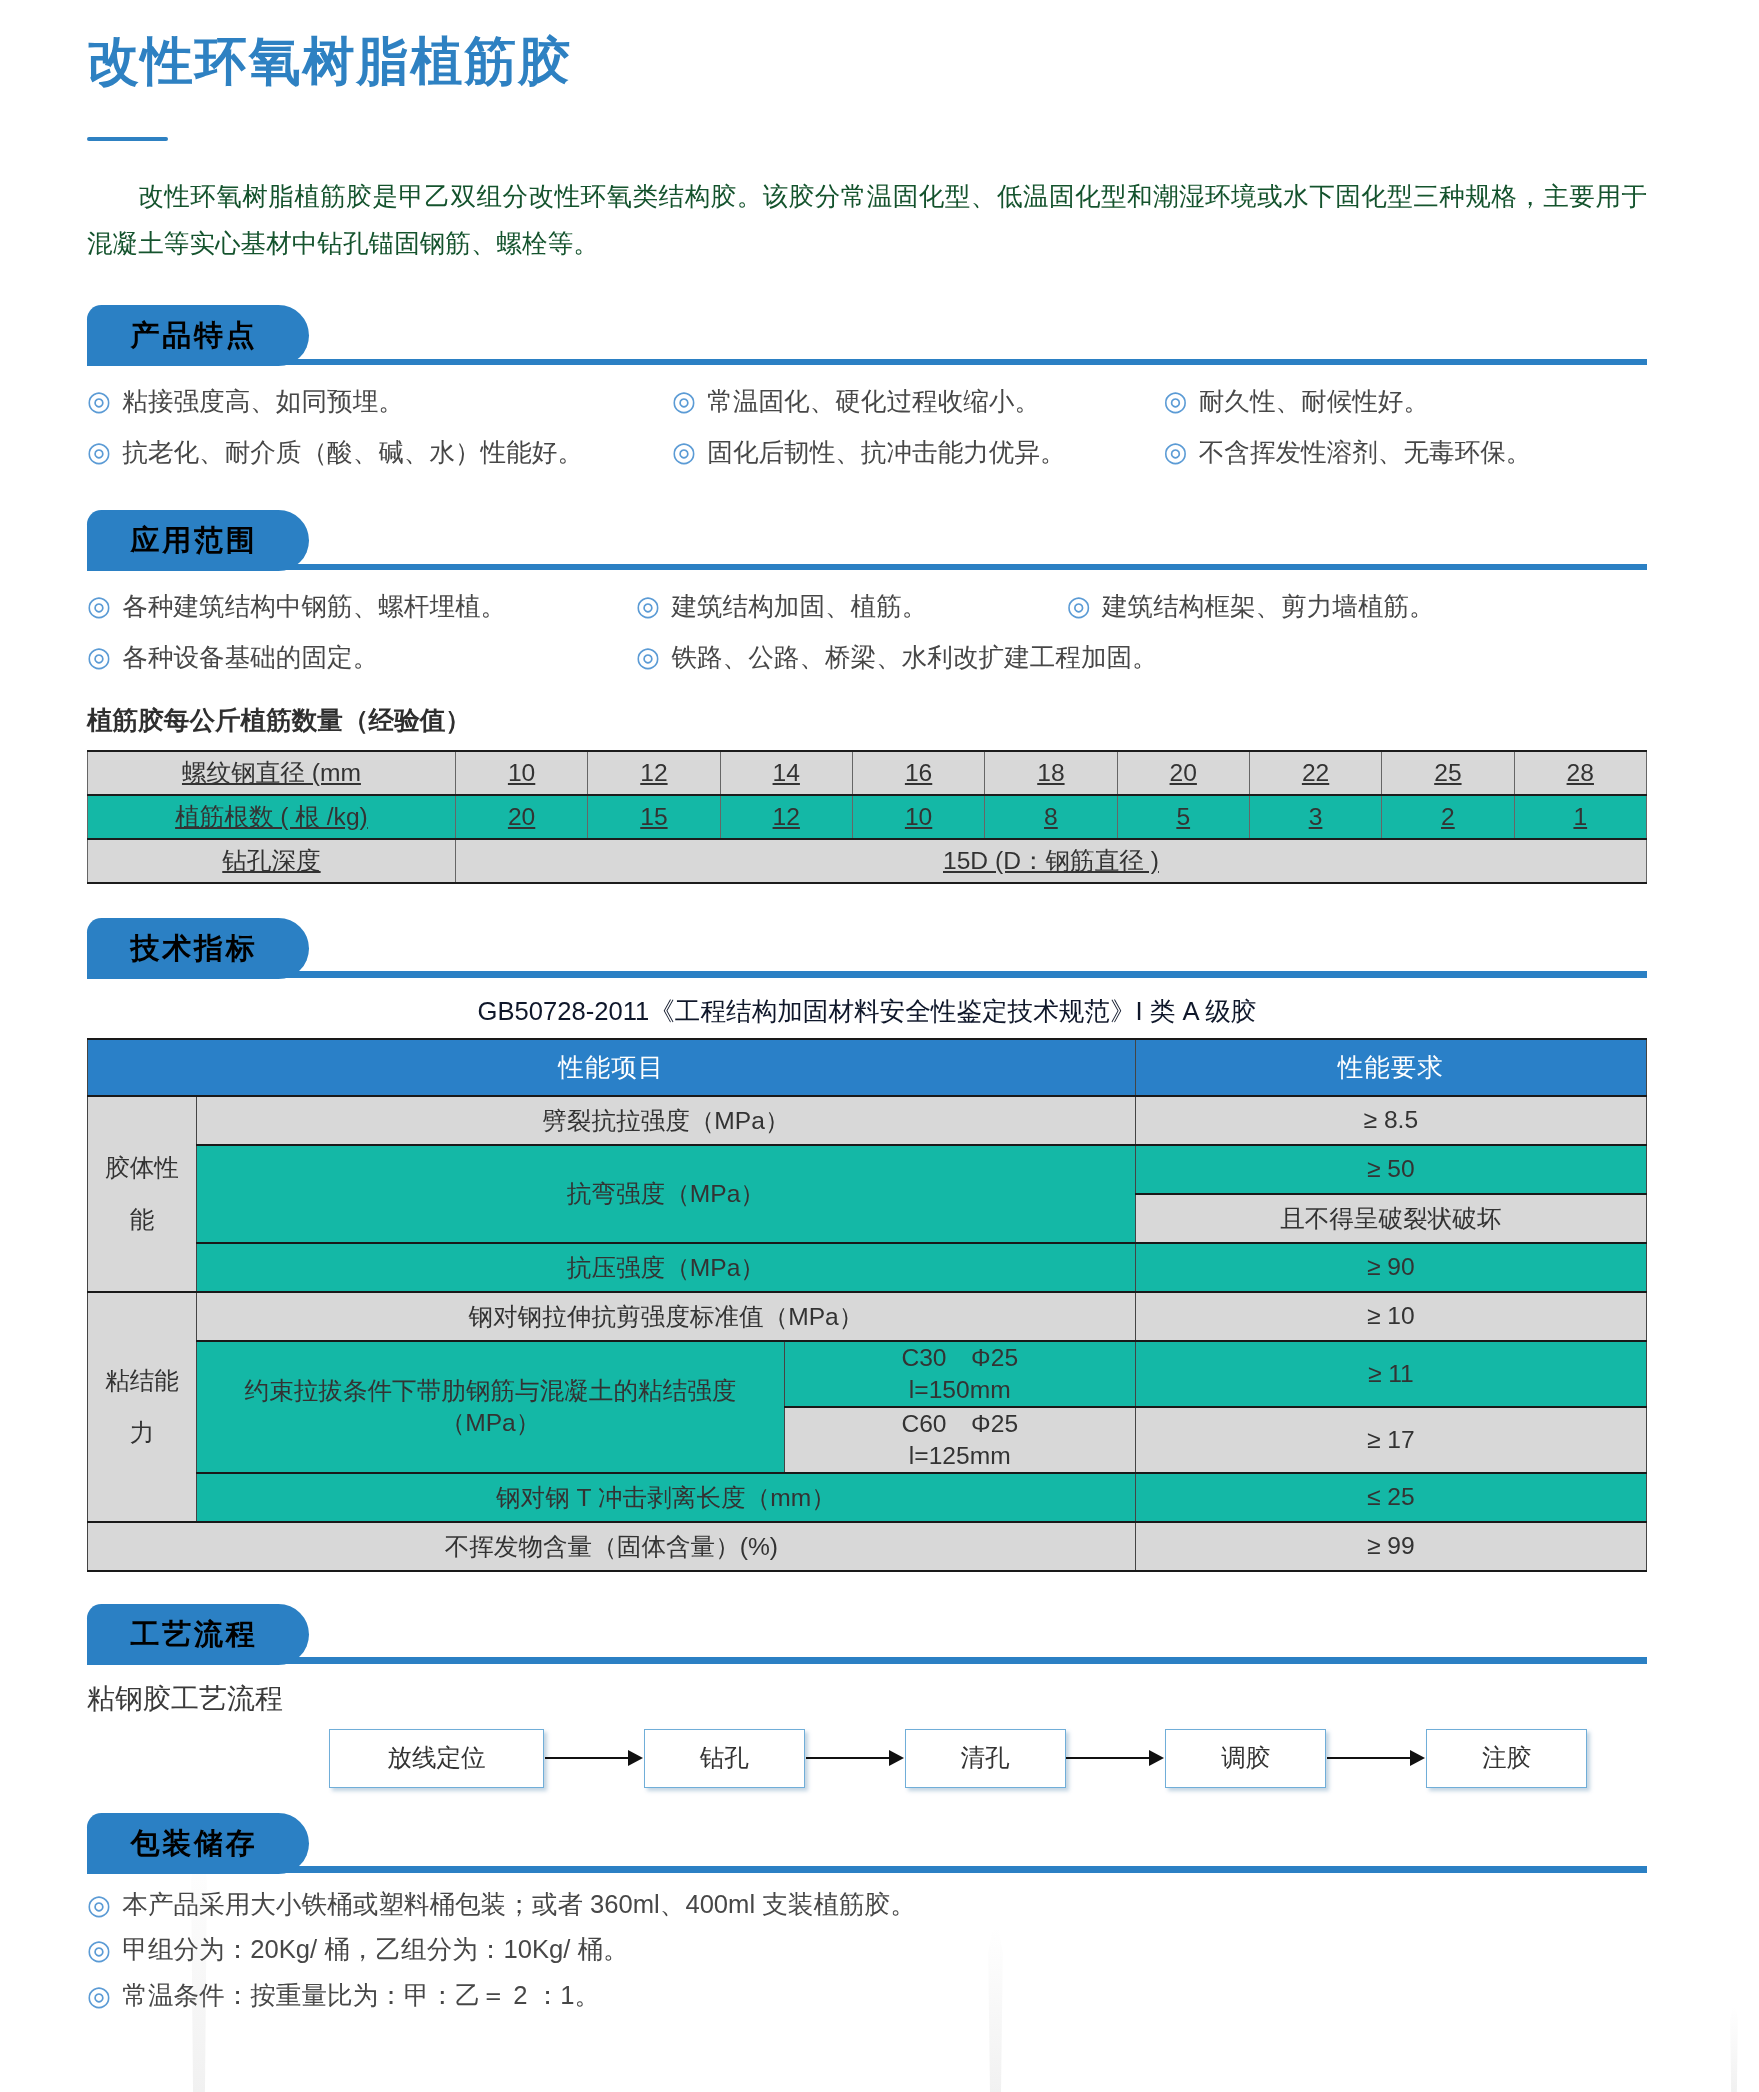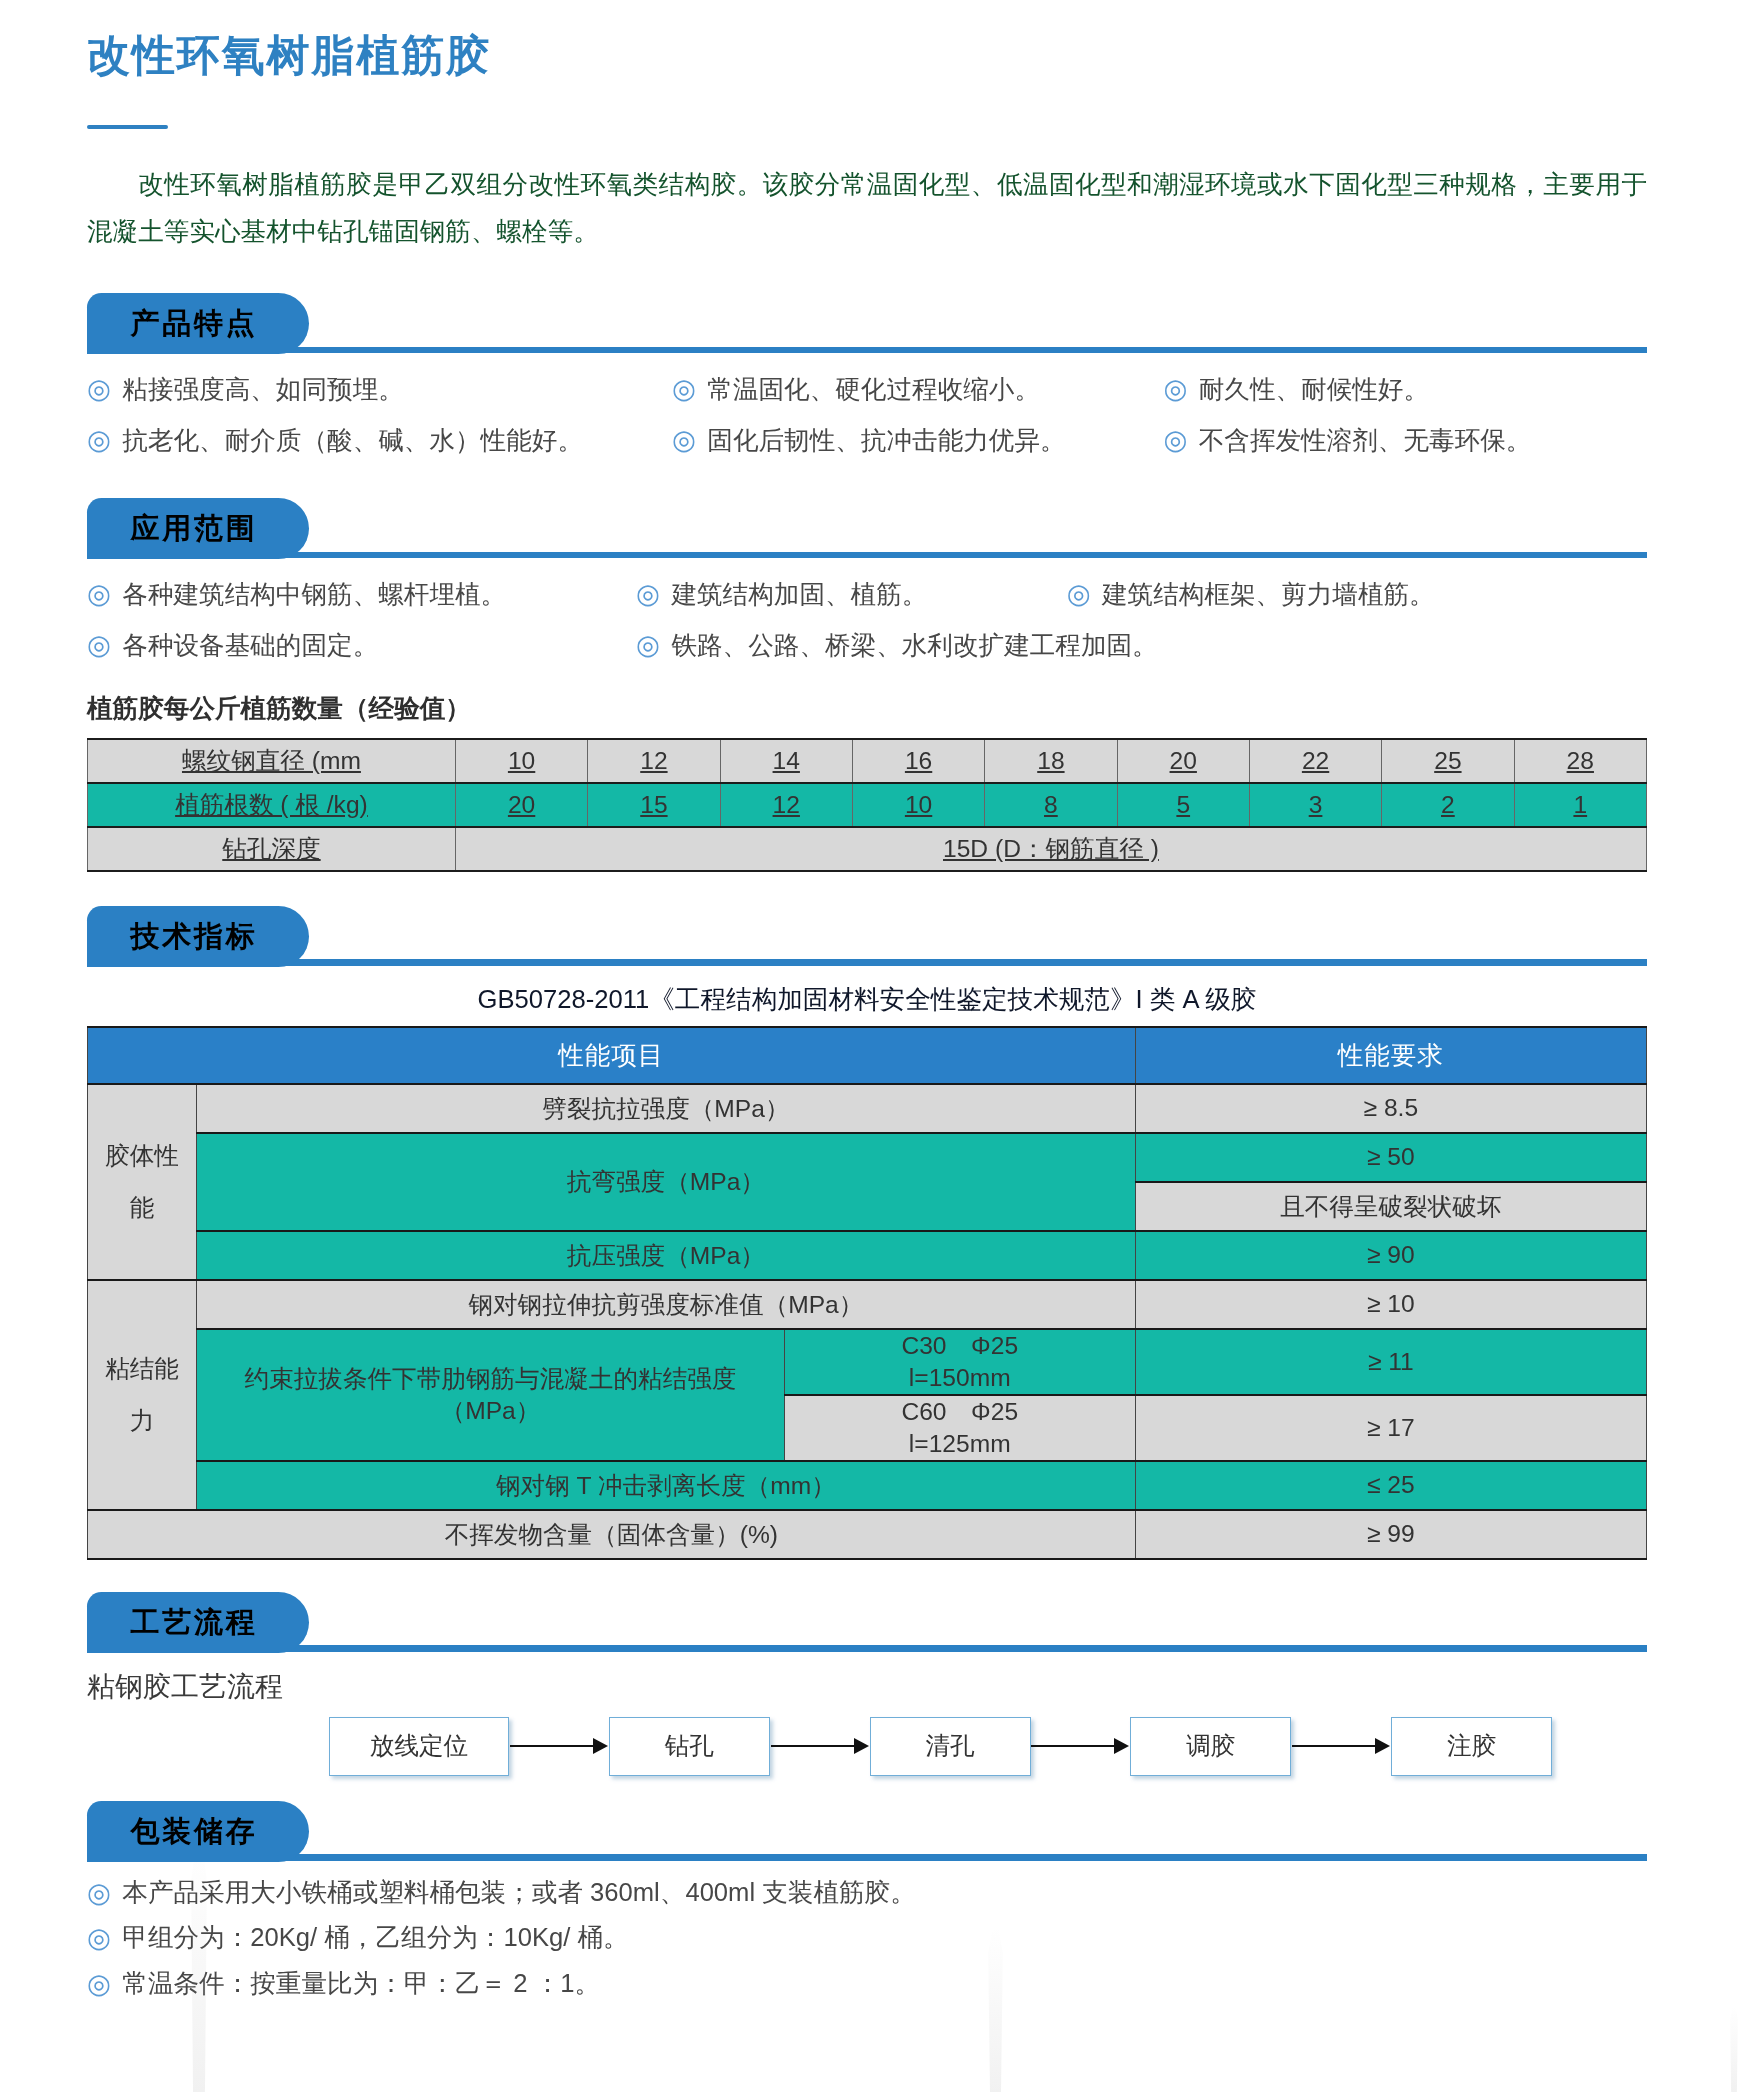--- a/index.html
+++ b/index.html
@@ -7,21 +7,21 @@
     width:1759px; height:2092px;
     background:#ffffff;
     font-family:"Liberation Sans","DejaVu Sans",sans-serif;
     color:#454545;
     position:relative;
     overflow:hidden;
   }
   .content { width:1560px; margin-left:87px; padding-top:26.5px; }
 
   
-  .page-title { font-size:43px; font-weight:700; color:#2e81c2; letter-spacing:1.9px; }
+  .page-title { font-size:52px; font-weight:700; color:#2e81c2; letter-spacing:1.9px; }
   .title-dash { width:81px; height:4.7px; background:#2e81c2; border-radius:1.9px; margin-top:40px; }
 
   
   .intro { margin-top:32px; font-size:25.6px; line-height:47px; color:#14532d; text-indent:2em; text-align:justify; }
 
   
   .section-head { position:relative; height:61px; }
   .head-line { position:absolute; left:0; right:0; bottom:0.9px; height:6.6px; background:#2b80c4; }
   .badge {
     position:relative; z-index:2; display:inline-block;
@@ -61,21 +61,21 @@
   .process-subtitle { margin-top:15px; font-size:28px; color:#3a3a3a; }
   .flow-row { display:flex; align-items:center; }
   .flow-row1 { margin-top:11.4px; margin-left:242px; }
   .flow-row2 { margin-top:19px; margin-left:239px; }
   .flow-box {
     flex:none; width:161px; height:59px; line-height:55px; box-sizing:border-box;
     border:1.9px solid #70aed8; background:#fff; text-align:center;
     font-size:24.6px; color:#333;
     box-shadow:2.8px 2.8px 3.8px rgba(120,160,190,.45);
   }
-  .flow-box.wide { width:180px; }
+  .flow-box.wide { width:215px; }
   .farrow { flex:none; width:98px; height:17px; position:relative; margin:0 0.9px; }
   .farrow::before { content:''; position:absolute; left:0; right:11.4px; top:6.6px; height:2.8px; background:#111; }
   .farrow::after { content:''; position:absolute; right:0; top:0; width:0; height:0; border-left:15px solid #111; border-top:8.5px solid transparent; border-bottom:8.5px solid transparent; }
 
   
   .pack-list { margin-top:13.2px; }
   .pack-list .bullet { margin-bottom:9.5px; }
   .pack-list .btext { line-height:34px; }
 
   

